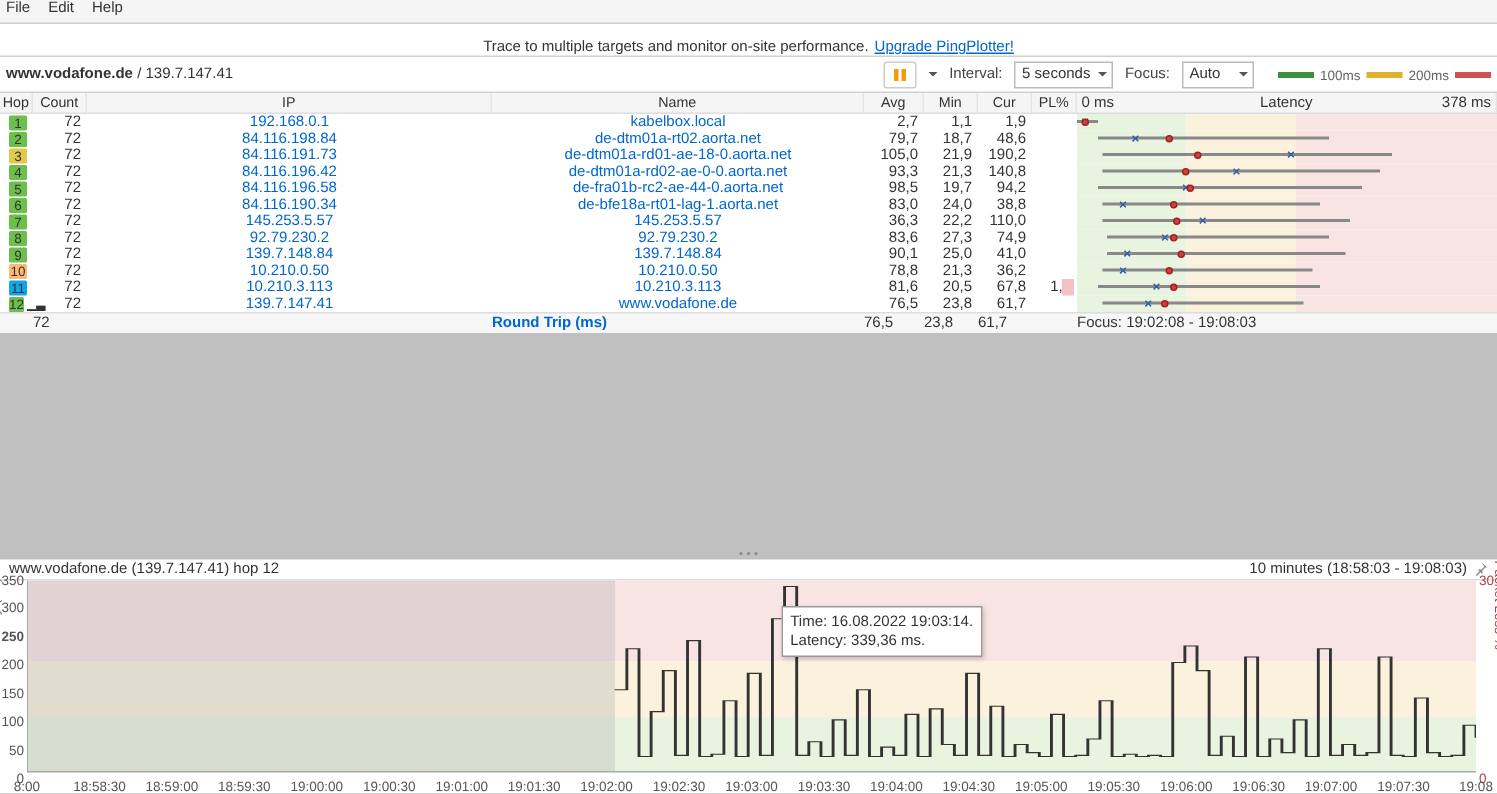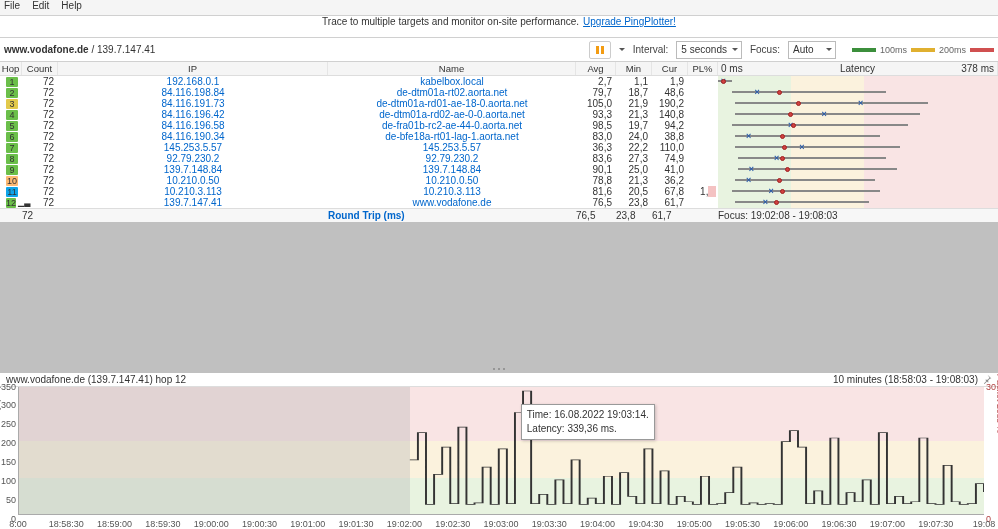--- a/index.html
+++ b/index.html
@@ -1,19 +1,19 @@
 <!DOCTYPE html>
 <html><head>
 <meta charset="utf-8">
 <style>
 *{box-sizing:border-box;margin:0;padding:0;font-family:"Segoe UI",Tahoma,sans-serif;font-size:10px;color:#333}
 body{background:#c0c0c0;width:998px;height:529px;overflow:hidden;display:flex;flex-direction:column}
 .menubar{background:#f5f5f5;border-bottom:1px solid #d0d0d0;height:16px;display:flex;align-items:flex-start;padding:0 4px;gap:12px}
 .menubar span{color:#333;cursor:default}
-.banner{background:#fff;height:22px;display:flex;align-items:flex-start;justify-content:center;border-bottom:1px solid #d0d0d0}
+.banner{background:#fff;height:22px;display:flex;align-items:flex-end;justify-content:center;border-bottom:1px solid #d0d0d0}
 .banner a{color:#0066cc;text-decoration:underline;margin-left:4px}
 .targetbar{background:#fff;height:24px;display:flex;align-items:center;padding:0 4px;gap:8px;border-bottom:1px solid #d0d0d0}
 .target-left{flex:1}
 .btn-rec{width:22px;height:18px;background:#fff;border:1px solid #ccc;border-radius:2px;display:flex;align-items:center;justify-content:center}
 .btn-rec svg{fill:#f39c12}
 .ctrl-label{color:#444}
 .select{border:1px solid #bbb;background:#fff;height:18px;padding:0 14px 0 4px;position:relative;min-width:60px;display:flex;align-items:center}
 .select::after{content:"";position:absolute;right:3px;top:6px;border:3px solid transparent;border-top-color:#555}
 .legend{display:flex;align-items:center;gap:2px;margin-left:8px}
 .lg-seg{height:4px;width:24px}
@@ -479,21 +479,21 @@
       </svg>
   </span>
 </div>
 
 <div class="chart">
   <div class="y-axis">
     <div class="y-label">Latency (ms)</div>
     <div id="yticks">
         <span class="y-tick" style="top: 0%;">350</span>
         <span class="y-tick" style="top: 13.2857%;">300</span>
-        <span class="y-tick" style="top: 26.5714%;">250</span>
+        <span class="y-tick" style="top: 26.5714%; font-weight: bold;">250</span>
         <span class="y-tick" style="top: 39.8571%;">200</span>
         <span class="y-tick" style="top: 53.1429%;">150</span>
         <span class="y-tick" style="top: 66.4286%;">100</span>
         <span class="y-tick" style="top: 79.7143%;">50</span>
         <span class="y-tick" style="top: 93%;">0</span>
       </div>
   </div>
   <div class="plot">
     <div class="plot-bg">
       <div class="pb-r"></div>

